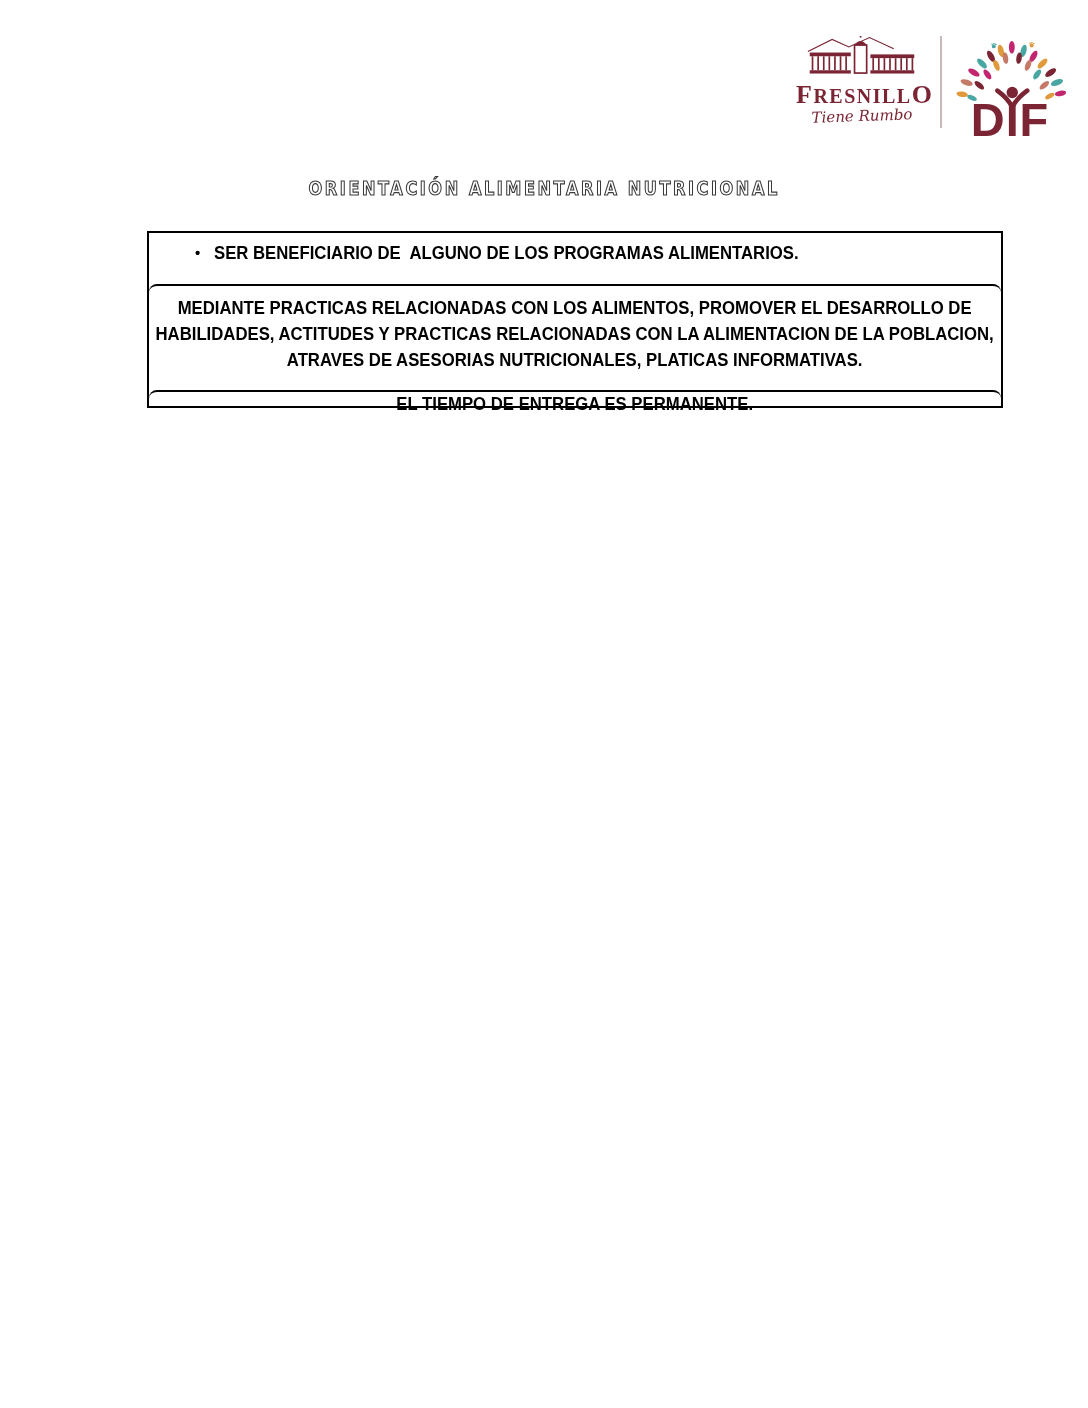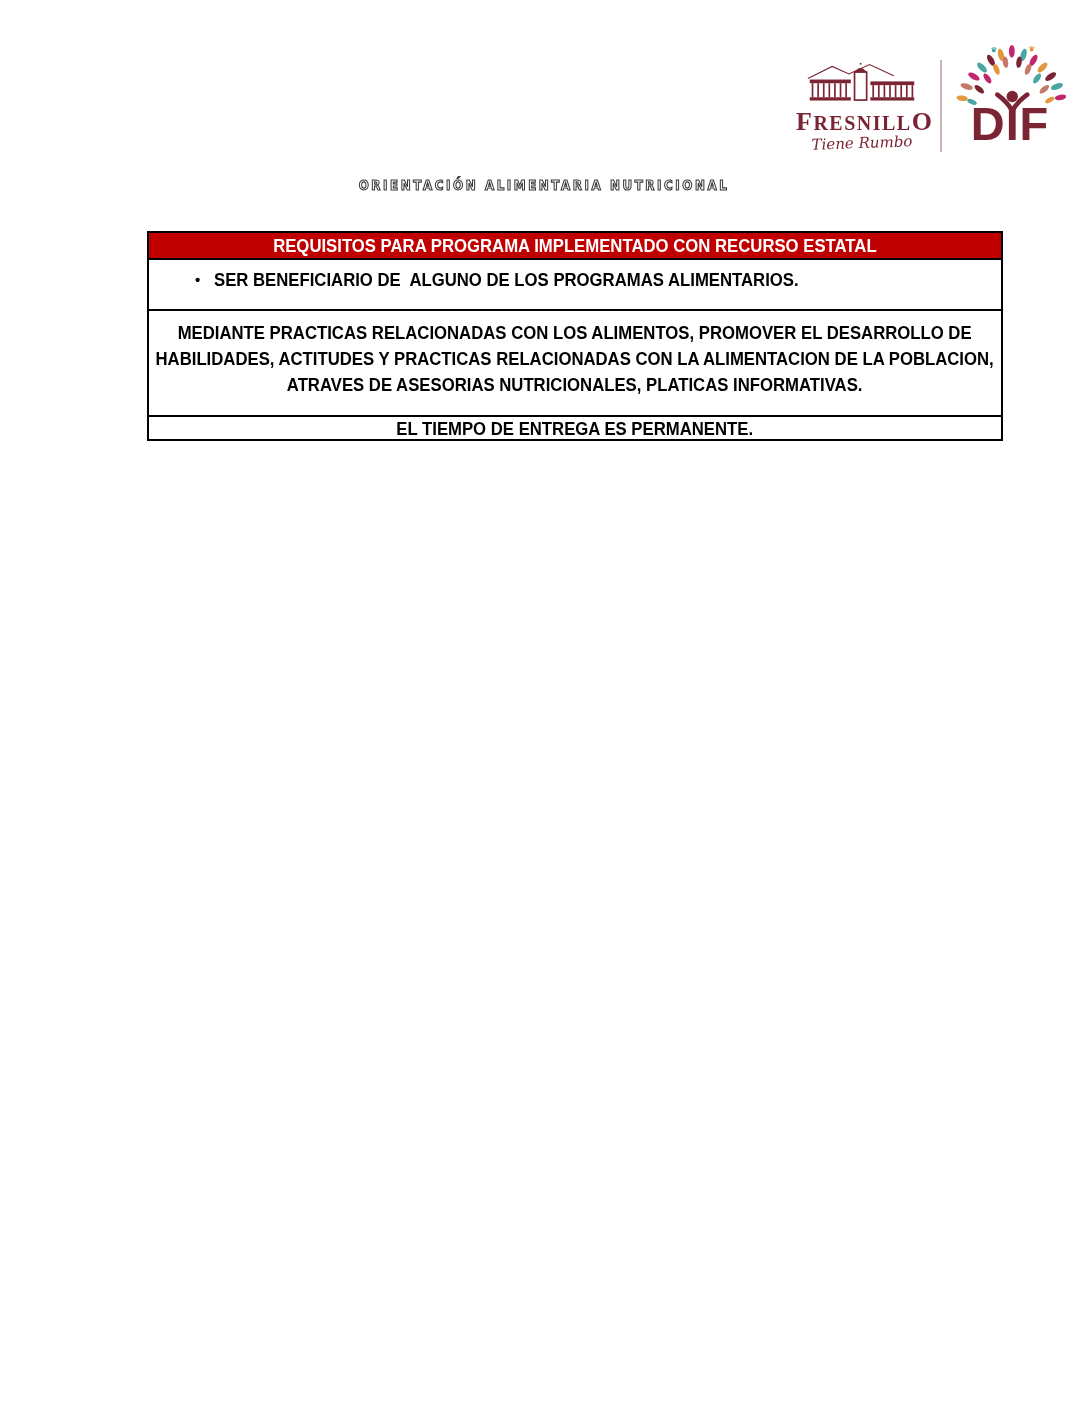--- a/index.html
+++ b/index.html
@@ -7,21 +7,21 @@
   body { font-family:"Liberation Sans","DejaVu Sans",sans-serif; }
 
   .page {
     position:relative; width:1088px; height:1408px;
     background:#ffffff; overflow:hidden; margin:0 auto;
   }
 
   
   .logo-row {
     position:absolute; top:36px; right:22px;
-    display:flex; align-items:flex-end; gap:12px; height:116px;
+    display:flex; align-items:flex-start; gap:12px; height:116px;
   }
   .fresnillo { width:132px; text-align:center; color:#7B2433; }
   .building-svg { display:block; margin:0 auto 1px auto; }
   .fres-name {
     font-family:"Liberation Serif","DejaVu Serif",serif;
     font-weight:600; letter-spacing:1.5px; font-size:20px;
     color:#7B2433; line-height:20px; white-space:nowrap;
   }
   .fres-name .big { font-size:26px; }
   .fres-script {
@@ -32,21 +32,21 @@
   .logo-divider { width:2px; height:92px; background:#c9b8ba; }
   .dif-svg { display:block; }
   .dif-text {
     font-family:"Liberation Sans",sans-serif; font-weight:bold;
     font-size:52px; letter-spacing:1px;
   }
 
   
   .title {
     position:absolute; top:177px; left:0; width:100%;
-    text-align:center; font-size:14px; font-weight:700;
+    text-align:center; font-size:19px; font-weight:700;
     letter-spacing:3px; color:#fdfdfd;
     -webkit-text-stroke:1.2px #3a3a3a;
     font-family:"DejaVu Sans","Liberation Sans",sans-serif;
   }
   .title .cond { display:inline-block; transform:scaleX(0.85); transform-origin:center; }
 
   
   .info-table {
     position:absolute; left:147px; top:231px; width:856px;
     border:2px solid #000; background:#fff;
@@ -62,28 +62,28 @@
   .row.body { color:#000; font-size:19px; font-weight:700; }
 
   .row.bullets { height:51px; padding:8px 10px 0 46px; }
   .bullet-line { display:flex; align-items:flex-start; line-height:24px; }
   .bullet-line .dot { font-size:15px; margin-right:2px; line-height:24px; }
   .bullet-line .cond-l {
     display:inline-block; transform:scaleX(0.88); transform-origin:left center;
     white-space:pre-wrap; margin-left:12px;
   }
 
-  .row.center { text-align:center; }
+  .row.center { text-align:center;border-radius:8px; }
   .row.tall { height:106px; padding-top:9px; line-height:26px; }
   .row.tall .cond {
     display:block; width:114%; margin-left:-7%;
     transform:scaleX(0.88); transform-origin:center;
     white-space:pre-line;
   }
-  .row.last { height:24px; line-height:24px; }
+  .row.last { height:16px; line-height:24px; }
   .row.last .cond { display:inline-block; transform:scaleX(0.88); transform-origin:center; }
 </style>
 </head>
 <body>
 
 <div class="page">
 
   <header class="logo-row">
 
     <div class="fresnillo">
@@ -170,21 +170,20 @@
         <path d="M64.5 74 Q59 64 48 56" stroke="#7B2433" stroke-width="5.2" stroke-linecap="round" fill="none"></path>
         <path d="M64.5 74 Q70 64 81 56" stroke="#7B2433" stroke-width="5.2" stroke-linecap="round" fill="none"></path>
       </g>
     </svg>
   </header>
 
   <h1 class="title"><span class="cond">ORIENTACIÓN ALIMENTARIA NUTRICIONAL</span></h1>
 
   <div class="info-table">
 
-    <div class="row head"><span class="cond">REQUISITOS PARA PROGRAMA IMPLEMENTADO CON RECURSO ESTATAL</span></div>
 
     <div class="row body bullets">
       <div class="bullet-line">
         <span class="dot">•</span>
         <span class="cond-l">SER BENEFICIARIO DE  ALGUNO DE LOS PROGRAMAS ALIMENTARIOS.</span>
       </div>
     </div>
 
 
     <div class="row body center tall">

